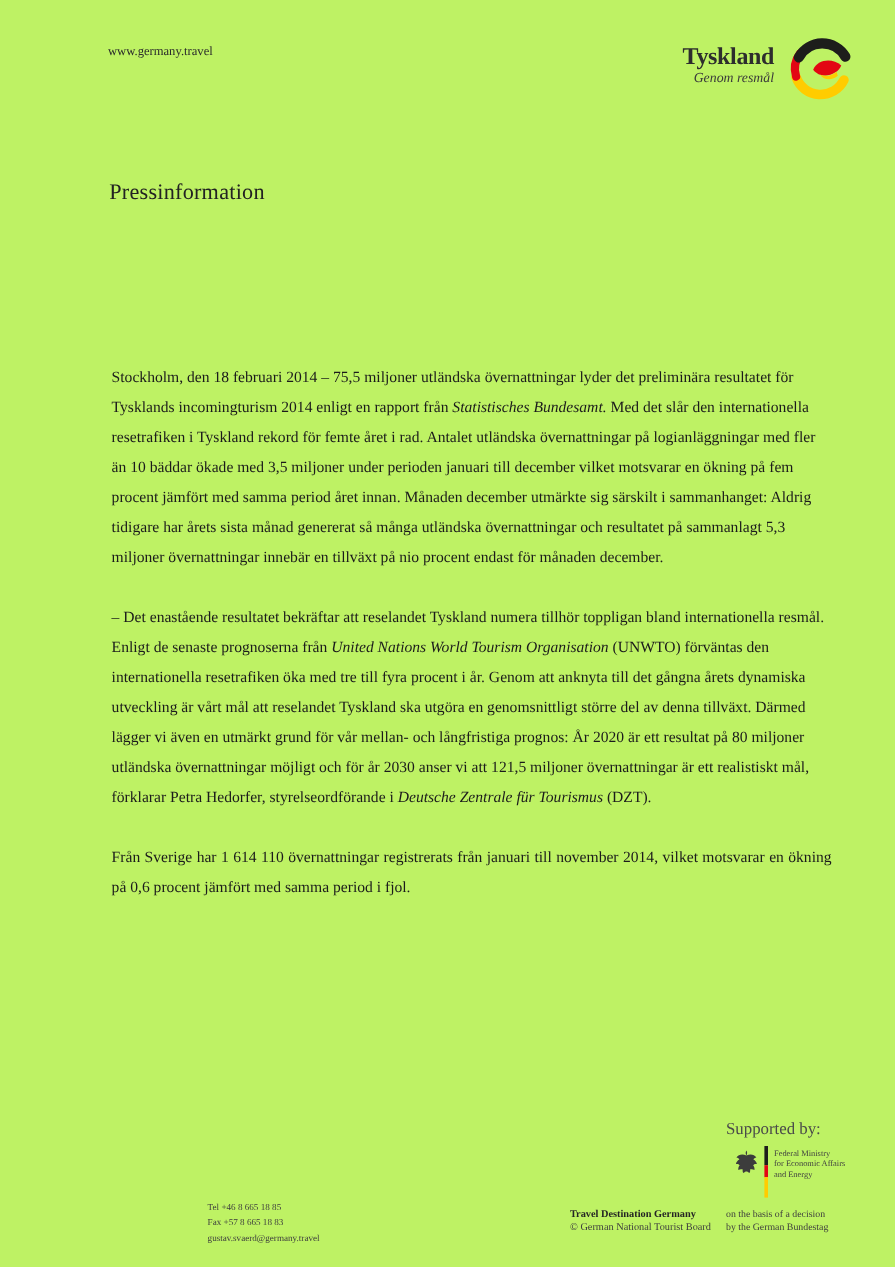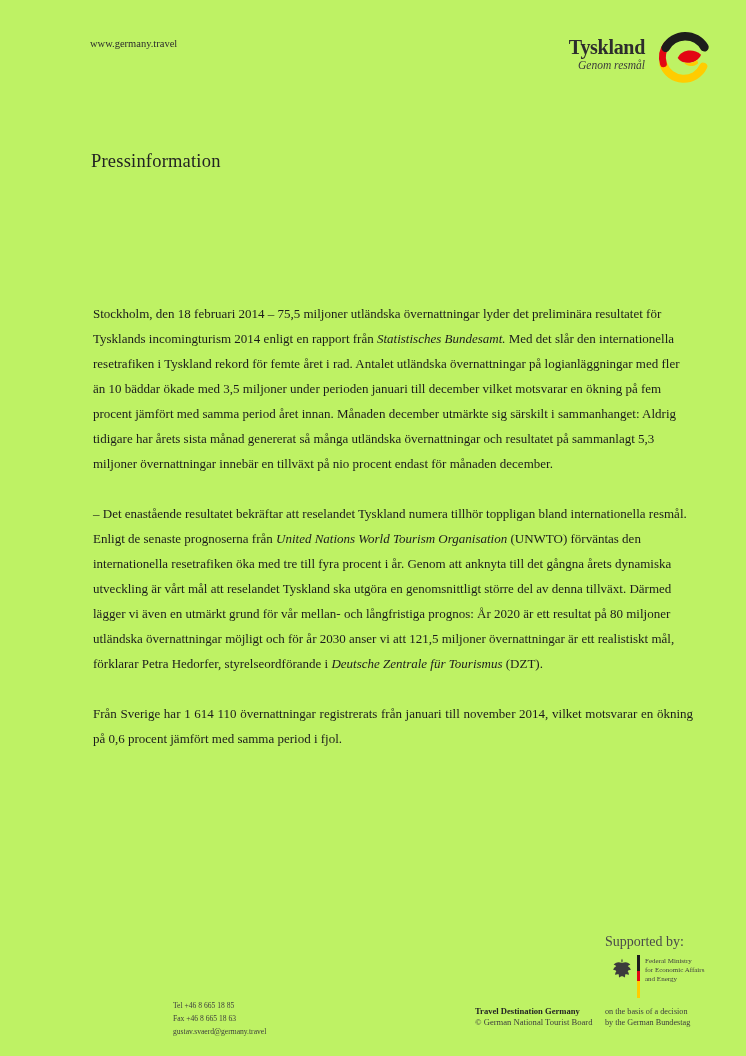--- a/index.html
+++ b/index.html
@@ -113,21 +113,21 @@
 
   <div class="body-copy">
     <p><span>Stockholm, den 18 februari 2014 – 75,5 miljoner utländska övernattningar lyder det preliminära resultatet för Tysklands incomingturism 2014 enligt en rapport från </span><em>Statistisches Bundesamt.</em><span> Med det slår den internationella resetrafiken i Tyskland rekord för femte året i rad. Antalet utländska övernattningar på logianläggningar med fler än 10 bäddar ökade med 3,5 miljoner under perioden januari till december vilket motsvarar en ökning på fem procent jämfört med samma period året innan. Månaden december utmärkte sig särskilt i sammanhanget: Aldrig tidigare har årets sista månad genererat så många utländska övernattningar och resultatet på sammanlagt 5,3 miljoner övernattningar innebär en tillväxt på nio procent endast för månaden december.</span></p>
     <p><span>– Det enastående resultatet bekräftar att reselandet Tyskland numera tillhör toppligan bland internationella resmål. Enligt de senaste prognoserna från </span><em>United Nations World Tourism Organisation</em><span> (UNWTO) förväntas den internationella resetrafiken öka med tre till fyra procent i år. Genom att anknyta till det gångna årets dynamiska utveckling är vårt mål att reselandet Tyskland ska utgöra en genomsnittligt större del av denna tillväxt. Därmed lägger vi även en utmärkt grund för vår mellan- och långfristiga prognos: År 2020 är ett resultat på 80 miljoner utländska övernattningar möjligt och för år 2030 anser vi att 121,5 miljoner övernattningar är ett realistiskt mål, förklarar Petra Hedorfer, styrelseordförande i </span><em>Deutsche Zentrale für Tourismus</em><span> (DZT).</span></p>
     <p class="justify"><span>Från Sverige har 1 614 110 övernattningar registrerats från januari till november 2014, vilket motsvarar en ökning på 0,6 procent jämfört med samma period i fjol.</span></p>
   </div>
 
 
   <div class="contact-block">
     <div>Tel +46 8 665 18 85</div>
-    <div>Fax +46 8 665 18 63</div>
+    <div>Fax +57 8 665 18 83</div>
     <a href="#">gustav.svaerd@germany.travel</a>
   </div>
 
   <div class="supported-by">Supported by:</div>
 
   <div class="ministry">
     <svg class="eagle" viewBox="0 0 24 26" aria-hidden="true">
       <path fill="#3c3c3c" d="M12 2 C11 4 11 5 12 7 C8 5 4 6 2 9 C3.5 9.2 4.5 9.8 5 11 C3 12 2 13.5 1.5 15.5 C3.2 15.2 4.4 15.6 5.2 16.8 C4 18.2 3.6 19.8 4 21.5 C5.5 20.4 7 20.3 8.4 21 C8 22.3 8.2 23.4 9 24.5 C10 23.3 11 22.8 12 22.8 C13 22.8 14 23.3 15 24.5 C15.8 23.4 16 22.3 15.6 21 C17 20.3 18.5 20.4 20 21.5 C20.4 19.8 20 18.2 18.8 16.8 C19.6 15.6 20.8 15.2 22.5 15.5 C22 13.5 21 12 19 11 C19.5 9.8 20.5 9.2 22 9 C20 6 16 5 12 7 C13 5 13 4 12 2 Z"></path>
     </svg>
     <div class="flag-stripe">

